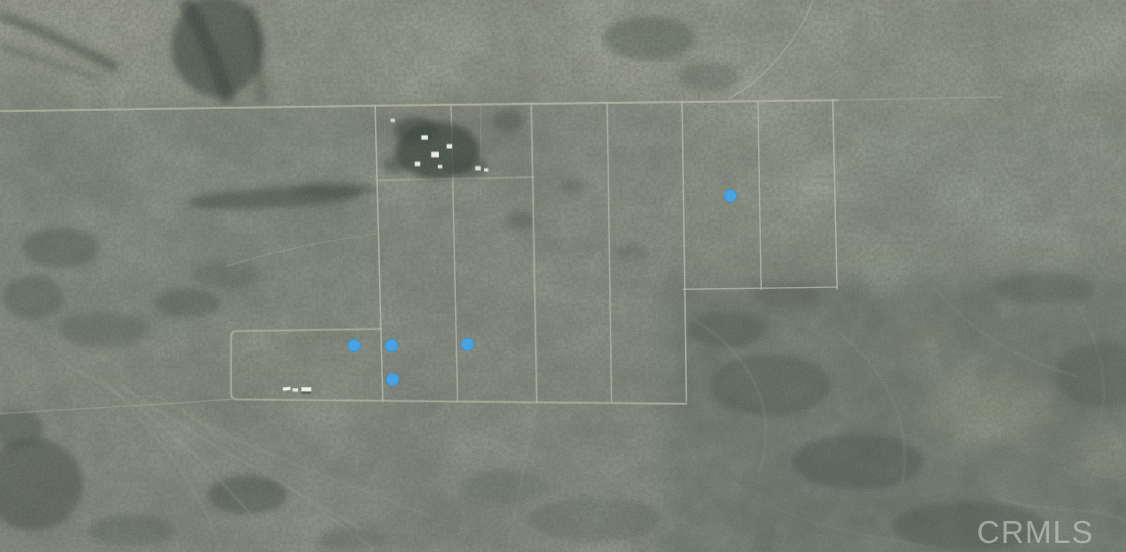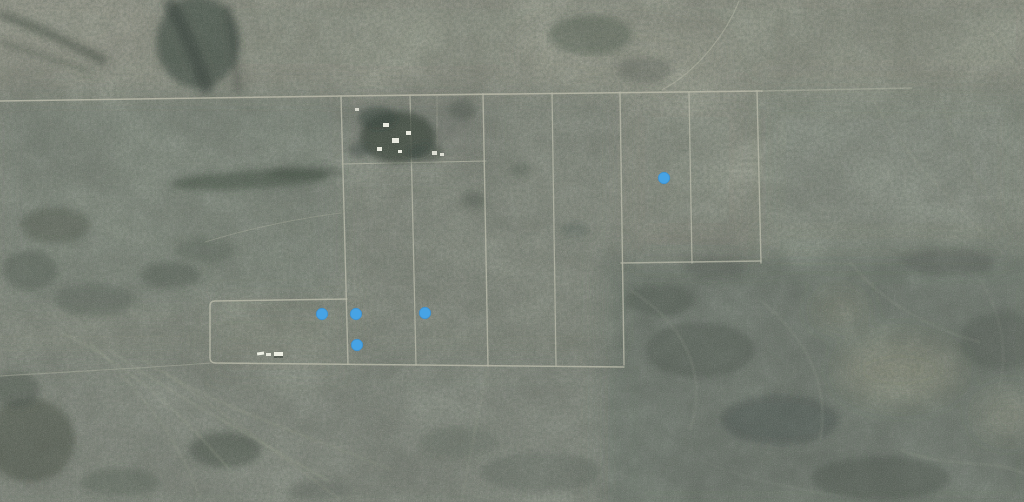--- a/index.html
+++ b/index.html
@@ -176,13 +176,14 @@
   </svg>
 
   <svg width="1024" height="502" viewBox="0 0 1024 502" id="markers-layer">
       <circle cx="322" cy="314" r="5.7" fill="#47a3e4" stroke="#3b8fd0" stroke-width="0.8"></circle>
       <circle cx="356" cy="314" r="5.7" fill="#47a3e4" stroke="#3b8fd0" stroke-width="0.8"></circle>
       <circle cx="425" cy="313" r="5.7" fill="#47a3e4" stroke="#3b8fd0" stroke-width="0.8"></circle>
       <circle cx="357" cy="345" r="5.7" fill="#47a3e4" stroke="#3b8fd0" stroke-width="0.8"></circle>
       <circle cx="664" cy="178" r="5.7" fill="#47a3e4" stroke="#3b8fd0" stroke-width="0.8"></circle>
     </svg>
 
+  <div class="watermark" style="color: rgb(205, 210, 204); opacity: 0.6;">CRMLS</div>
 </div>
 
 </body></html>

